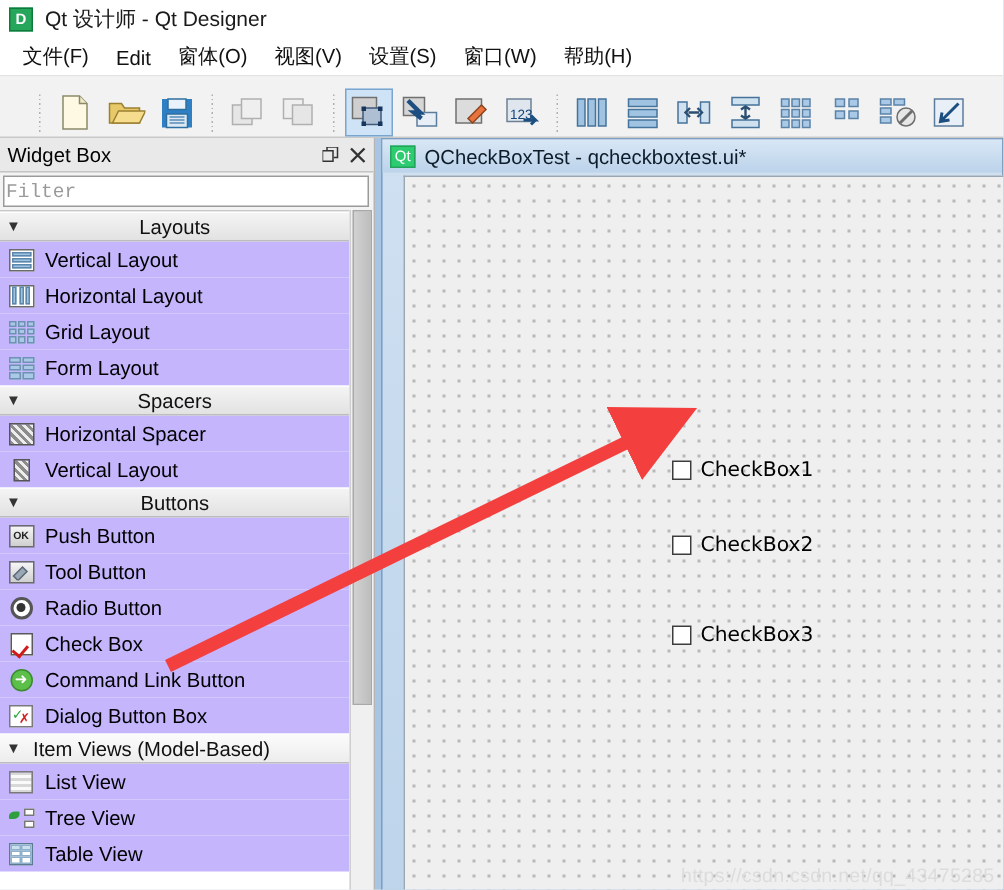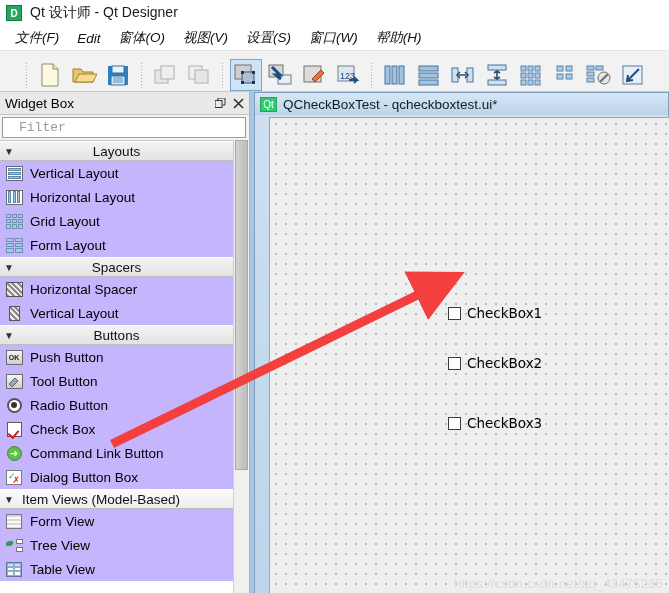--- a/index.html
+++ b/index.html
@@ -13,21 +13,21 @@
 
   
   .titlebar{height:26px;background:#ffffff;display:flex;align-items:center;padding-left:6px;}
   .app-icon{width:16px;height:16px;background:#26a65b;border:1px solid #0e7a3c;
             color:#fff;font-size:10px;font-weight:bold;line-height:16px;text-align:center;
             box-sizing:border-box;margin-right:8px;}
   .title-text{font-size:14px;color:#1a1a1a;}
 
   
   .menubar{height:24px;background:#ffffff;display:flex;align-items:center;padding-left:6px;
-           border-bottom:1px solid #e3e3e3;font-style:italic;}
+           border-bottom:1px solid #e3e3e3;}
   .menu-item{padding:2px 9px;font-size:13.5px;color:#111;cursor:default;}
 
   
   .toolbar{height:40px;background:#f2f2f2;display:flex;align-items:flex-end;
            border-bottom:1px solid #c9c9c9;padding-left:20px;}
   .tb-btn{width:32px;height:32px;margin:0 1px;display:flex;align-items:center;justify-content:center;
           border:1px solid transparent;box-sizing:border-box;}
   .tb-btn.active{border:1px solid #7aa5cd;background:#cfe3f7;}
   .tb-sep{width:9px;height:30px;margin:0 2px;position:relative;}
   .tb-sep::after{content:"";position:absolute;left:4px;top:2px;width:1px;height:26px;
@@ -38,21 +38,21 @@
 
   
   .widgetbox{width:250px;background:#f3f3f3;display:flex;flex-direction:column;
              border-right:1px solid #b5b5b5;box-sizing:border-box;}
   .wb-header{height:22px;display:flex;align-items:center;background:#e9e9e9;
              border-bottom:1px solid #c4c4c4;padding:0 2px 0 5px;}
   .wb-title{flex:1;font-size:13.5px;color:#000;}
   .wb-ctl{width:18px;height:18px;display:flex;align-items:center;justify-content:center;
           font-size:12px;color:#333;}
   .wb-filter{margin:2px 3px 2px 2px;height:21px;border:1px solid #9a9a9a;background:#fff;
-             display:flex;align-items:center;padding-left:16px;box-sizing:border-box;}
+             display:flex;align-items:center;padding-left:1px;box-sizing:border-box;}
   .wb-filter span{color:#9a9a9a;font-size:13px;font-family:"Liberation Mono","DejaVu Sans Mono",monospace;}
   .wb-scrollwrap{flex:1;display:flex;overflow:hidden;}
   .wb-list{flex:1;background:#fff;overflow:hidden;border-top:1px solid #c8c8c8;}
 
   .cat{height:20px;background:linear-gradient(to bottom,#f4f4f4,#e2e2e2);
        border-top:1px solid #fdfdfd;border-bottom:1px solid #bdbdbd;
        display:flex;align-items:center;position:relative;box-sizing:border-box;}
   .cat .chev{width:18px;text-align:center;font-size:10px;color:#333;}
   .cat .cat-label{flex:1;text-align:center;font-size:13.5px;color:#111;padding-right:18px;}
   .cat.leftalign .cat-label{text-align:left;padding-right:0;padding-left:4px;}
@@ -485,21 +485,21 @@
           </div>
 
           <div class="cat leftalign">
             <span class="chev">▼</span>
             <span class="cat-label">Item Views (Model-Based)</span>
           </div>
           <div class="item">
             <span class="ico">
                 <span class="ic-list"></span>
               </span>
-            <span class="lbl">Form View</span>
+            <span class="lbl">List View</span>
           </div>
           <div class="item">
             <span class="ico">
               <span class="ic-tree">
                   <i class="leaf"></i>
                   <i class="n1"></i>
                   <i class="n2"></i>
                 </span>
             </span>
             <span class="lbl">Tree View</span>

